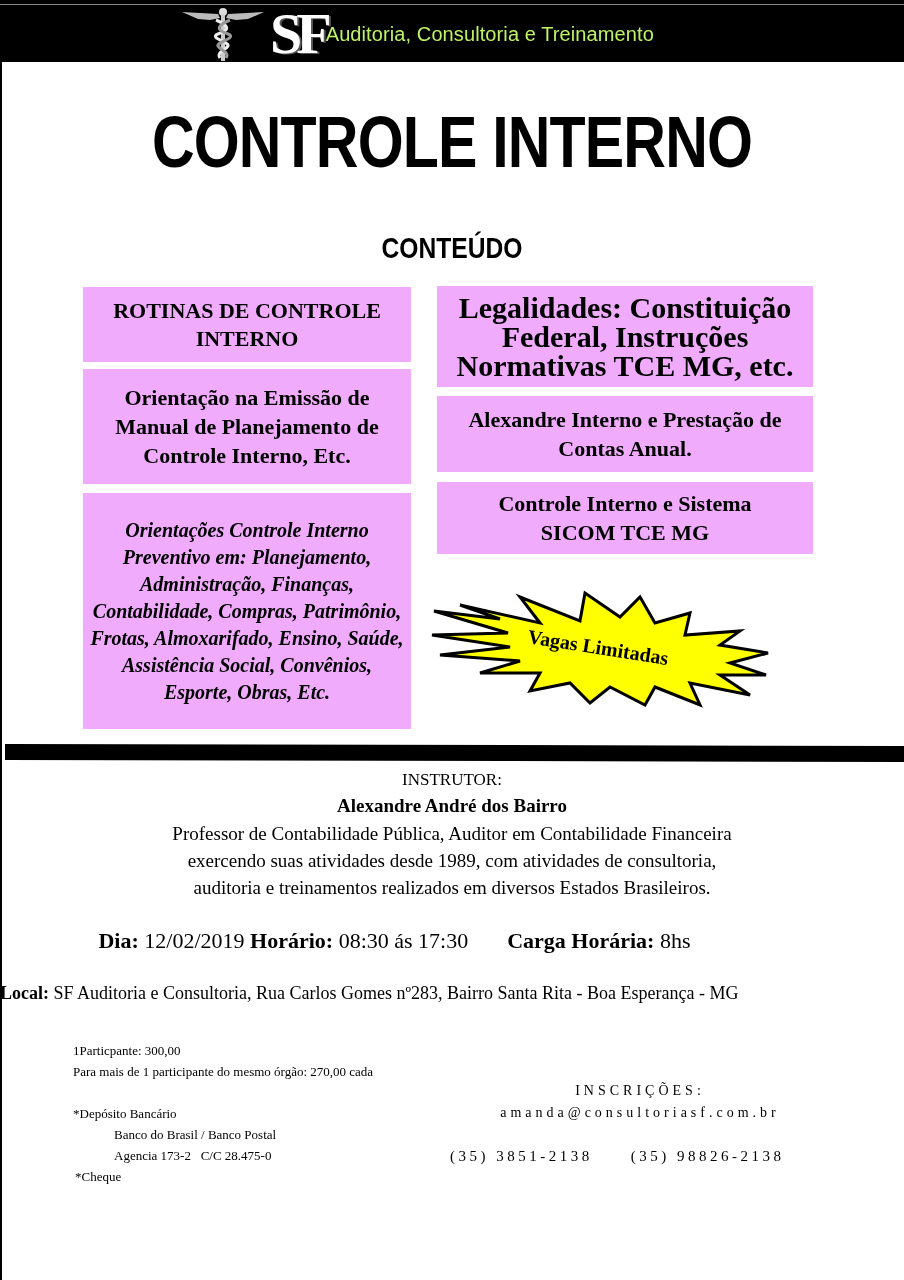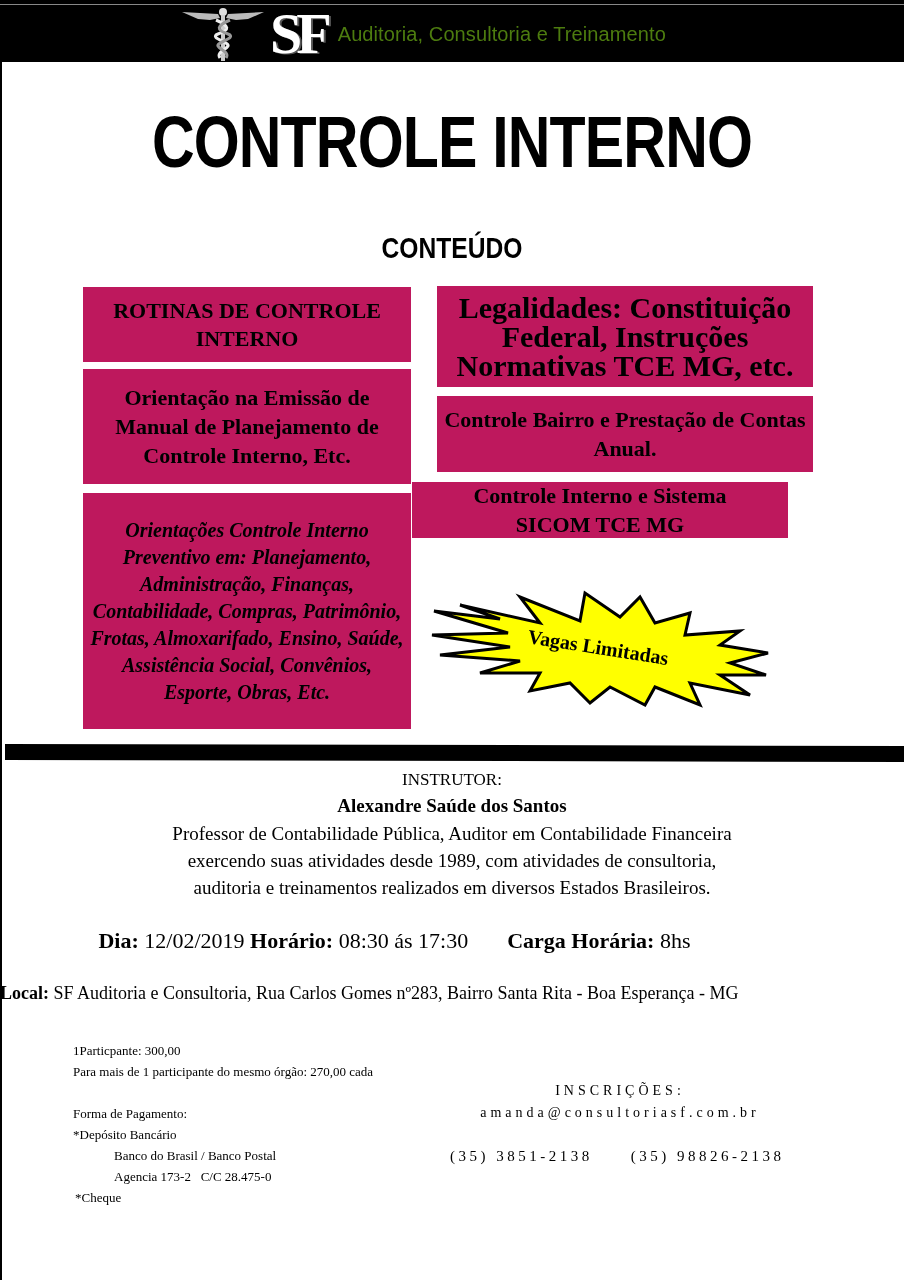--- a/index.html
+++ b/index.html
@@ -4,26 +4,26 @@
 <style>
   * { margin:0; padding:0; box-sizing:border-box; }
   html, body { width:904px; height:1280px; background:#fff; overflow:hidden; }
   body { position:relative; font-family:"Liberation Serif", serif; color:#000; }
   .page-left-border { position:absolute; left:0; top:0; width:2px; height:1280px; background:#000; }
   .header-bar { position:absolute; left:0; top:0; width:904px; height:62px; background:#000; border-top:2px solid #000; }
   .header-bar .thin-line { position:absolute; left:0; top:2px; width:904px; height:1px; background:#888; }
   .logo { position:absolute; left:180px; top:4px; height:56px; display:flex; align-items:flex-end; }
   .caduceus { width:86px; height:56px; }
   .sf-mark { font-family:"Liberation Serif", serif; font-size:58px; font-weight:bold; color:#fff; letter-spacing:-6px; margin-left:4px; line-height:56px; text-shadow:2px 1px 0 #555; }
-  .tagline { font-family:"Liberation Sans", sans-serif; font-size:20px; color:#4d7c0f; margin-left:12px; line-height:56px; letter-spacing:0.1px; }
+  .tagline { font-family:"Liberation Sans", sans-serif; font-size:20px; color:#bef264; margin-left:0; line-height:56px; letter-spacing:0.1px; }
 
   .main-title { position:absolute; left:0; width:904px; top:102px; text-align:center; font-family:"Liberation Sans", sans-serif; font-weight:bold; font-size:72px; line-height:80px; transform:scaleX(0.82); transform-origin:center; letter-spacing:-1px; }
   .section-title { position:absolute; left:0; width:904px; top:230px; text-align:center; font-family:"Liberation Sans", sans-serif; font-weight:bold; font-size:30px; line-height:36px; transform:scaleX(0.82); transform-origin:center; }
 
-  .box { position:absolute; background:#be185d; display:flex; align-items:center; justify-content:center; text-align:center; font-family:"Liberation Serif", serif; font-weight:bold; font-size:22px; line-height:28px; padding:20px 6px; color:#000; }
+  .box { position:absolute; background:#f0abfc; display:flex; align-items:center; justify-content:center; text-align:center; font-family:"Liberation Serif", serif; font-weight:bold; font-size:22px; line-height:28px; padding:20px 6px; color:#000; }
 
   .starburst { position:absolute; left:430px; top:583px; width:340px; height:125px; }
   .starburst-label { position:absolute; left:528px; top:625px; font-family:"Liberation Serif", serif; font-weight:bold; font-size:20px; transform:rotate(9deg); transform-origin:left center; white-space:nowrap; }
 
   .divider-bar { position:absolute; left:5px; top:745px; width:899px; height:16px; background:#000; transform:rotate(0.12deg); }
 
   .instructor { position:absolute; left:0; width:904px; top:768px; text-align:center; font-family:"Liberation Serif", serif; }
   .instructor .lbl { font-size:17px; line-height:24px; }
   .instructor .name { font-size:19px; font-weight:bold; line-height:28px; }
   .instructor .bio { font-size:19px; line-height:27px; }
@@ -33,21 +33,21 @@
   .gap { display:inline-block; width:28px; }
 
   .location { position:absolute; left:0; width:724px; top:980px; text-align:center; font-size:18px; line-height:26px; white-space:nowrap; }
 
   .investment { position:absolute; left:73px; top:1040px; width:360px; font-size:13px; line-height:21px; }
   .investment .center { text-align:left; padding-left:136px; }
   .investment .indent { padding-left:41px; }
   .investment .spacer { height:21px; }
   .investment .cheque { padding-left:2px; }
 
-  .inscricoes { position:absolute; left:420px; top:1080px; width:400px; text-align:center; font-size:14px; line-height:22px; letter-spacing:4px; }
+  .inscricoes { position:absolute; left:440px; top:1080px; width:400px; text-align:center; font-size:14px; line-height:22px; letter-spacing:4px; }
   .phones { position:absolute; left:450px; top:1145px; width:400px; font-size:15px; letter-spacing:3.5px; line-height:22px; white-space:nowrap; }
   .phones span + span { margin-left:38px; }
 </style>
 </head>
 <body>
 
 <div class="page-left-border"></div>
 
 <div class="header-bar">
   <div class="thin-line"></div>
@@ -75,36 +75,36 @@
   <span style="font-size:22px; line-height:29px;">Orientação na Emissão de Manual de Planejamento de Controle Interno, Etc.</span>
 </div>
 <div class="box" style="left:83px; top:493px; width:328px; height:236px;">
   <span style="font-size:20px; line-height:27px;font-style:italic;">Orientações Controle Interno Preventivo em: Planejamento, Administração, Finanças, Contabilidade, Compras, Patrimônio, Frotas, Almoxarifado, Ensino, Saúde, Assistência Social, Convênios, Esporte, Obras, Etc.</span>
 </div>
 
 <div class="box" style="left:437px; top:286px; width:376px; height:101px;">
   <span style="font-size:30px; line-height:29px;">Legalidades: Constituição Federal, Instruções Normativas TCE MG, etc.</span>
 </div>
 <div class="box" style="left:437px; top:396px; width:376px; height:76px;">
-  <span style="font-size:22px; line-height:29px;">Controle Bairro e Prestação de Contas Anual.</span>
+  <span style="font-size:22px; line-height:29px;">Alexandre Interno e Prestação de Contas Anual.</span>
 </div>
-<div class="box" style="left:412px; top:482px; width:376px; height:56px;">
+<div class="box" style="left:437px; top:482px; width:376px; height:72px;">
   <span style="font-size:22px; line-height:29px; padding:0 30px; display:block;">Controle Interno e Sistema SICOM TCE MG</span>
 </div>
 
 <svg class="starburst" viewBox="0 0 340 125">
   <polygon fill="#ffff00" stroke="#000" stroke-width="3" stroke-linejoin="miter" points="4,28 70,36 30,22 110,40 90,14 150,38 155,10 190,34 210,14 225,40 260,30 255,52 310,48 290,62 338,70 300,80 336,92 290,92 320,112 260,100 270,122 225,104 215,122 180,104 160,120 140,100 100,108 110,90 50,90 90,78 10,72 80,64 2,52 78,50"></polygon>
 </svg>
 <div class="starburst-label">Vagas Limitadas</div>
 
 <div class="divider-bar"></div>
 
 <div class="instructor">
   <div class="lbl">INSTRUTOR:</div>
-  <div class="name">Alexandre Saúde dos Santos</div>
+  <div class="name">Alexandre André dos Bairro</div>
   <div class="bio">Professor de Contabilidade Pública, Auditor em Contabilidade Financeira</div>
   <div class="bio">exercendo suas atividades desde 1989, com atividades de consultoria,</div>
   <div class="bio">auditoria e treinamentos realizados em diversos Estados Brasileiros.</div>
 </div>
 
 <div class="schedule">
   <b>Dia:</b>
   <span>12/02/2019</span>
   <b>Horário:</b>
   <span>08:30 ás 17:30</span>
@@ -115,21 +115,20 @@
 
 <div class="location">
   <b>Local:</b>
   <span>SF Auditoria e Consultoria, Rua Carlos Gomes nº283, Bairro Santa Rita - Boa Esperança - MG</span>
 </div>
 
 <div class="investment">
   <div>1Particpante: 300,00</div>
   <div>Para mais de 1 participante do mesmo órgão: 270,00 cada</div>
   <div class="spacer"></div>
-  <div>Forma de Pagamento:</div>
   <div>*Depósito Bancário</div>
   <div class="indent">Banco do Brasil / Banco Postal</div>
   <div class="indent" style="white-space:pre;">Agencia 173-2   C/C 28.475-0</div>
   <div class="cheque">*Cheque</div>
 </div>
 
 <div class="inscricoes">
   <div>INSCRIÇÕES:</div>
   <div>amanda@consultoriasf.com.br</div>
 </div>

